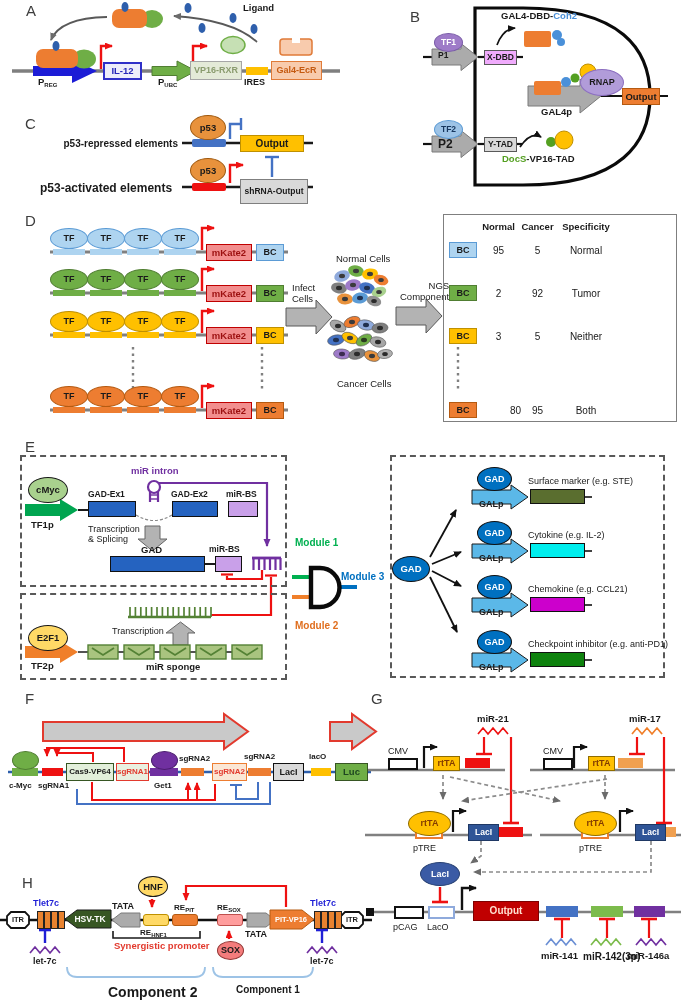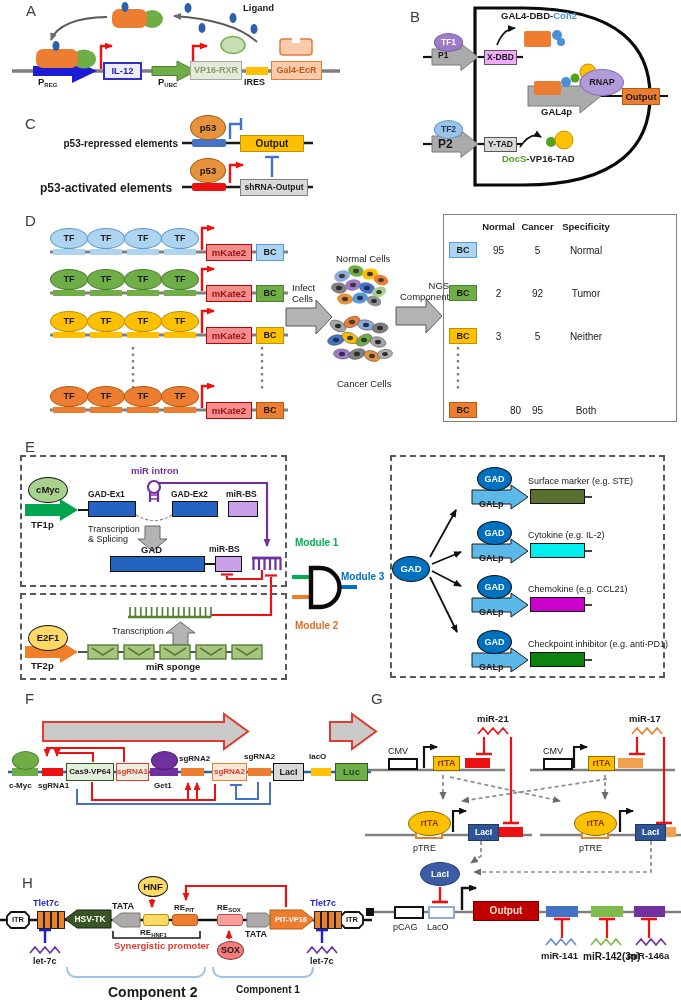--- a/index.html
+++ b/index.html
@@ -376,21 +376,21 @@
 <div class="lb" style="left:438px;top:138px;font-size:12px">P2</div>
 <div class="bx" style="left:484px;top:137px;width:33px;height:15px;background:#D9D9D9;border:1.5px solid #595959;font-size:8.5px">Y-TAD</div>
 <div class="lb" style="left:502px;top:154px;font-size:9.5px"><span style="color:#54A021">DocS</span><span>-VP16-TAD</span></div>
 
 <div class="pl" style="left:25px;top:115px">C</div>
 <div class="lb" style="left:40px;top:138px;width:138px;text-align:right;font-size:10px">p53-repressed elements</div>
 <div class="el" style="left:190px;top:115px;width:36px;height:25px;background:#E8923C;border:1.5px solid #A05A10;font-size:9.5px">p53</div>
 <div class="bx" style="left:240px;top:135px;width:64px;height:17px;background:#FFC000;border:1.5px solid #BF9000;font-size:10px">Output</div>
 <div class="lb" style="left:40px;top:182px;width:138px;text-align:left;font-size:12px">p53-activated elements</div>
 <div class="el" style="left:190px;top:158px;width:36px;height:25px;background:#E8923C;border:1.5px solid #A05A10;font-size:9.5px">p53</div>
-<div class="bx" style="left:240px;top:179px;width:68px;height:17px;background:#D9D9D9;border:1.5px solid #7F7F7F;font-size:8.5px">shRNA-Output</div>
+<div class="bx" style="left:240px;top:179px;width:68px;height:25px;background:#D9D9D9;border:1.5px solid #7F7F7F;font-size:8.5px">shRNA-Output</div>
 
 <div class="pl" style="left:25px;top:212px">D</div>
 <div class="el" style="left:50px;top:228px;width:38px;height:21px;background:#AED4F0;border:1px solid #5B9BD5;font-size:9px">TF</div>
 <div class="el" style="left:87px;top:228px;width:38px;height:21px;background:#AED4F0;border:1px solid #5B9BD5;font-size:9px">TF</div>
 <div class="el" style="left:124px;top:228px;width:38px;height:21px;background:#AED4F0;border:1px solid #5B9BD5;font-size:9px">TF</div>
 <div class="el" style="left:161px;top:228px;width:38px;height:21px;background:#AED4F0;border:1px solid #5B9BD5;font-size:9px">TF</div>
 <div class="bx" style="left:206px;top:244px;width:46px;height:17px;background:#F28E8E;border:1.5px solid #C00000;color:#9C1010;font-size:9.5px">mKate2</div>
 <div class="bx" style="left:256px;top:244px;width:28px;height:17px;background:#AED4F0;border:1.5px solid #5B9BD5;font-size:9px">BC</div>
 <div class="el" style="left:50px;top:269px;width:38px;height:21px;background:#6FAE46;border:1px solid #507E32;font-size:9px">TF</div>
 <div class="el" style="left:87px;top:269px;width:38px;height:21px;background:#6FAE46;border:1px solid #507E32;font-size:9px">TF</div>

